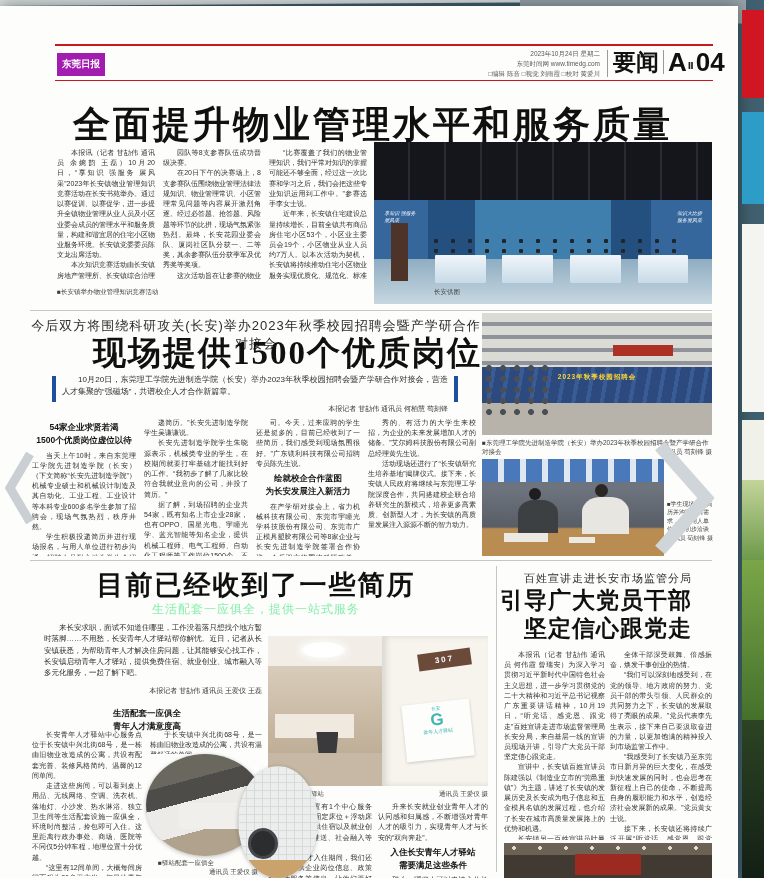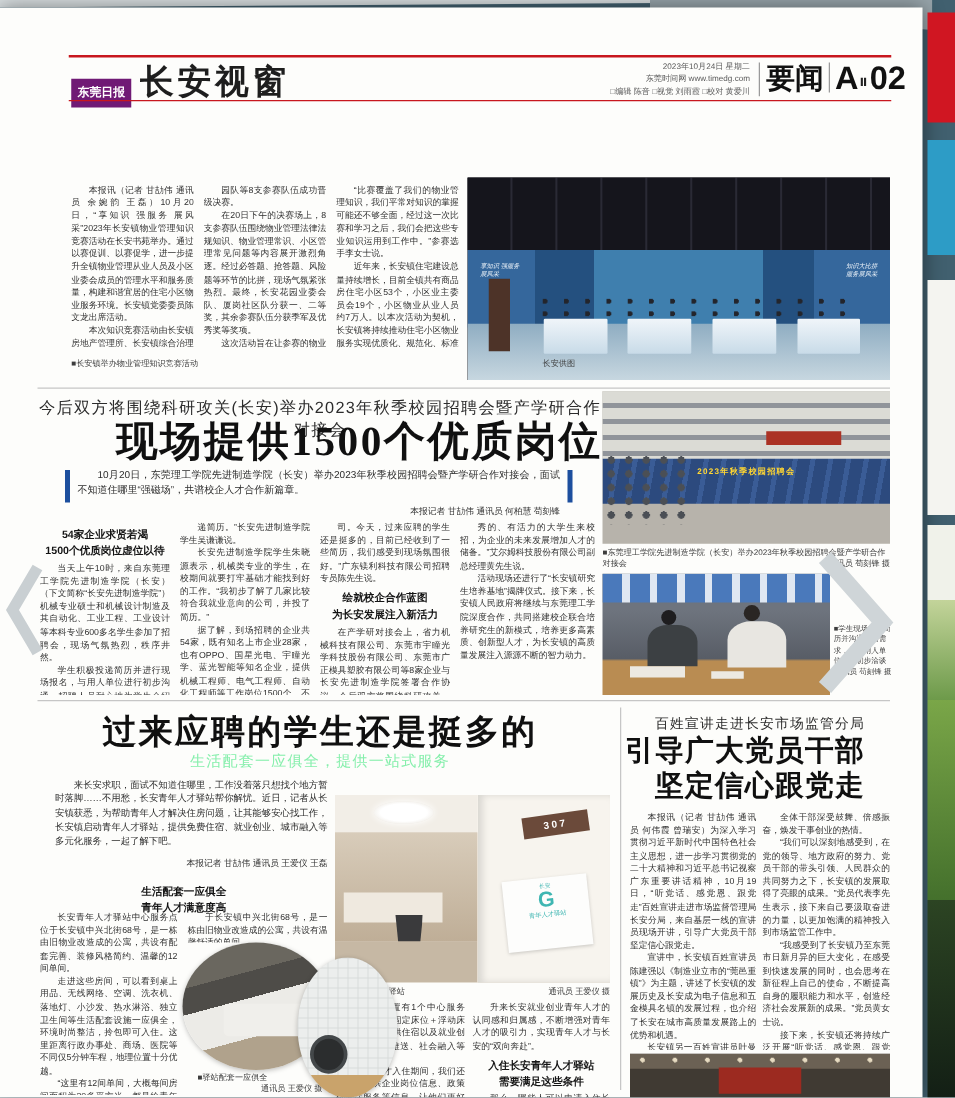--- a/index.html
+++ b/index.html
@@ -12,21 +12,21 @@
   .red-rule { background:#c8171e; }
   .hairline { background:#c6c6c6; }
   .tcol { overflow:hidden; font-size:7px; line-height:1.46; text-align:justify; color:#303030; }
   .tcol p { margin:0; text-indent:2em; }
   .subhd { font-weight:bold; font-size:8.5px; line-height:1.5; text-align:center; white-space:pre-line; color:#141414; margin:3px 0 4px; }
   .cap { font-size:6.5px; color:#3d3d3d; line-height:1.4; }
   .kicker { text-align:center; color:#2c2c2c; letter-spacing:1px; }
   .headline { text-align:center; color:#101010; font-weight:900; }
   .photo { overflow:hidden; }
   
-  .logo-box { background:#701a75; color:#fff; font-weight:bold; font-size:9.5px; display:flex; align-items:center; justify-content:center; font-family:"Liberation Serif","DejaVu Serif",serif;margin-top:10px; }
+  .logo-box { background:#a21caf; color:#fff; font-weight:bold; font-size:9.5px; display:flex; align-items:center; justify-content:center; font-family:"Liberation Serif","DejaVu Serif",serif; }
   .issue { text-align:right; font-size:6.5px; color:#5a5a5a; line-height:1.55; }
   .edition { display:flex; align-items:center; }
   
   .leadbar { width:4px; background:#1d4f9e; }
   .lead-text { font-size:8px; line-height:1.5; text-align:justify; color:#2c2c2c; text-indent:2em; }
   .byline { font-size:7px; color:#333; text-align:right; }
   
   .p1 { background:#101016; }
   .p1-truss { position:absolute; left:0; top:0; width:100%; height:36%;
     background:repeating-linear-gradient(90deg,#15151c 0 34px,#2a2a35 34px 36px),#15151c; }
@@ -88,36 +88,36 @@
 <body>
 <div id="screen">
 
   <div class="abs" style="left:0;top:0;width:530px;height:6px;background:#d9dfe1;clip-path:polygon(0 0,100% 0,100% 40%,0 100%);"></div>
   <div class="abs" style="left:520px;top:0;width:226px;height:24px;background:#97a4aa;clip-path:polygon(0 0,100% 0,100% 100%,0 28%);"></div>
 
   <div class="abs page"></div>
 
   <div class="abs red-rule" style="left:55px;top:44px;width:658px;height:2px;"></div>
   <div class="abs logo-box" style="left:57px;top:53px;width:48px;height:23px;">东莞日报</div>
-  <div class="abs serif" style="left:112px;top:47px;font-size:27px;font-weight:900;color:#1e1e1e;letter-spacing:3px;">长安视窗</div>
   <div class="abs issue" style="left:418px;top:49px;width:182px;">
     <div>2023年10月24日  星期二</div>
     <div>东莞时间网 www.timedg.com</div>
     <div>□编辑 陈音 □视觉 刘雨霞 □校对 黄爱川</div>
   </div>
   <div class="abs vdiv" style="left:607px;top:50px;width:1px;height:27px;"></div>
   <div class="abs edition" style="left:613px;top:46px;height:32px;">
     <span style="font-size:23px;font-weight:900;color:#111;">要闻</span>
     <span class="vdiv" style="display:inline-block;width:1px;height:24px;margin:0 4px;"></span>
     <span style="font-size:26px;font-weight:900;color:#111;">A</span>
     <span style="font-size:9px;font-weight:bold;color:#222;margin:8px 2px 0 1px;">Ⅱ</span>
-    <span style="font-size:26px;font-weight:900;color:#111;">02</span>
+    <span style="font-size:26px;font-weight:900;color:#111;">04</span>
   </div>
   <div class="abs red-rule" style="left:55px;top:80px;width:658px;height:1px;"></div>
 
+  <div class="abs headline serif" style="left:28px;top:100px;width:690px;font-size:37px;letter-spacing:3px;">全面提升物业管理水平和服务质量</div>
 
   <div class="abs tcol" style="left:57px;top:148px;width:98px;height:132px;">
       <p>本报讯（记者 甘劼伟 通讯员 余婉韵 王磊）10月20日，“享知识 强服务 展风采”2023年长安镇物业管理知识竞赛活动在长安书苑举办。通过以赛促训、以赛促学，进一步提升全镇物业管理从业人员及小区业委会成员的管理水平和服务质量，构建和谐宜居的住宅小区物业服务环境。长安镇党委委员陈文龙出席活动。</p>
       <p>本次知识竞赛活动由长安镇房地产管理所、长安镇综合治理办公室、东莞市司法局长安分局、长丰社区联合主办，面向全镇住宅小区物业服务企业及业委会开展，共吸引20支队伍参赛。比赛分为初赛、决赛两个阶段，长安花园业委会队、陶然居</p>
     </div>
   <div class="abs tcol" style="left:163px;top:148px;width:98px;height:132px;">
       <p>园队等8支参赛队伍成功晋级决赛。</p>
       <p>在20日下午的决赛场上，8支参赛队伍围绕物业管理法律法规知识、物业管理常识、小区管理常见问题等内容展开激烈角逐。经过必答题、抢答题、风险题等环节的比拼，现场气氛紧张热烈。最终，长安花园业委会队、厦岗社区队分获一、二等奖，其余参赛队伍分获季军及优秀奖等奖项。</p>
       <p>这次活动旨在让参赛的物业管理从业人员、小区业委会成员在比拼交流中，实现从“被动接受”向“主动学习”的转变。</p>
     </div>
@@ -146,21 +146,21 @@
   <div class="abs cap" style="left:400px;top:287px;width:60px;text-align:right;">长安供图</div>
 
   <div class="abs hairline" style="left:30px;top:310px;width:682px;height:1px;"></div>
 
   <div class="abs kicker" style="left:30px;top:317px;width:452px;font-size:13px;">今后双方将围绕科研攻关(长安)举办2023年秋季校园招聘会暨产学研合作对接会</div>
   <div class="abs headline serif" style="left:30px;top:331px;width:452px;font-size:33px;letter-spacing:2px;text-align:right;">现场提供1500个优质岗位</div>
 
   <div class="abs" style="left:52px;top:374px;width:406px;height:40px;">
     <div class="leadbar abs" style="left:0;top:2px;height:26px;"></div>
     <div class="leadbar abs" style="right:0;top:2px;height:26px;"></div>
-    <div class="abs lead-text" style="left:10px;top:0;width:386px;">10月20日，东莞理工学院先进制造学院（长安）举办2023年秋季校园招聘会暨产学研合作对接会，面试不知道住哪里“强磁场”，共谱校企人才合作新篇章。</div>
+    <div class="abs lead-text" style="left:10px;top:0;width:386px;">10月20日，东莞理工学院先进制造学院（长安）举办2023年秋季校园招聘会暨产学研合作对接会，营造人才集聚的“强磁场”，共谱校企人才合作新篇章。</div>
     <div class="abs byline" style="right:10px;bottom:0;width:250px;">本报记者 甘劼伟 通讯员 何柏慧 苟刻锋</div>
   </div>
 
   <div class="abs tcol" style="left:32px;top:418px;width:104px;height:138px;">
     <div class="subhd">54家企业求贤若渴
 1500个优质岗位虚位以待</div>
     <div>
         <p>当天上午10时，来自东莞理工学院先进制造学院（长安）（下文简称“长安先进制造学院”）机械专业硕士和机械设计制造及其自动化、工业工程、工业设计等本科专业600多名学生参加了招聘会，现场气氛热烈，秩序井然。</p>
         <p>学生积极投递简历并进行现场报名，与用人单位进行初步沟通，招聘人员耐心地为学生介绍企业情况和岗位要求，现场企业共收集简历700余份，不少毕业生与用人单位达成初步就业共识。</p>
       </div>
@@ -205,21 +205,21 @@
     <div class="p3-paper" style="left:48%;top:80%;width:14%;height:7%;"></div>
   </div>
   <div class="abs" style="left:667px;top:500px;width:46px;">
     <div class="cap" style="font-size:6px;">■学生现场投递简历并沟通应聘需求，并与用人单位进行初步洽谈</div>
     <div class="cap" style="font-size:6px;text-align:right;">通讯员 苟刻锋 摄</div>
   </div>
 
   <div class="abs hairline" style="left:30px;top:560px;width:682px;height:1px;"></div>
   <div class="abs hairline" style="left:496px;top:566px;width:1px;height:306px;"></div>
 
-  <div class="abs headline serif" style="left:30px;top:567px;width:452px;font-size:27px;letter-spacing:2px;">过来应聘的学生还是挺多的</div>
+  <div class="abs headline serif" style="left:30px;top:567px;width:452px;font-size:27px;letter-spacing:2px;">目前已经收到了一些简历</div>
   <div class="abs kicker" style="left:30px;top:601px;width:452px;font-size:12px;color:#86efac;">生活配套一应俱全，提供一站式服务</div>
 
   <div class="abs lead-text" style="left:44px;top:622px;width:218px;font-size:7.5px;">来长安求职，面试不知道住哪里，工作没着落只想找个地方暂时落脚……不用愁，长安青年人才驿站帮你解忧。近日，记者从长安镇获悉，为帮助青年人才解决住房问题，让其能够安心找工作，长安镇启动青年人才驿站，提供免费住宿、就业创业、城市融入等多元化服务，一起了解下吧。</div>
   <div class="abs byline" style="left:44px;top:686px;width:218px;">本报记者 甘劼伟 通讯员 王爱仪 王磊</div>
 
   <div class="abs subhd" style="left:32px;top:704px;width:230px;">生活配套一应俱全
 青年人才满意度高</div>
   <div class="abs tcol" style="left:32px;top:730px;width:110px;height:146px;">
       <p>长安青年人才驿站中心服务点位于长安镇中兴北街68号，是一栋由旧物业改造成的公寓，共设有配套完善、装修风格简约、温馨的12间单间。</p>
       <p>走进这些房间，可以看到桌上用品、无线网络、空调、洗衣机、落地灯、小沙发、热水淋浴、独立卫生间等生活配套设施一应俱全，环境时尚整洁，拎包即可入住。这里距离行政办事处、商场、医院等不同仅5分钟车程，地理位置十分优越。</p>

